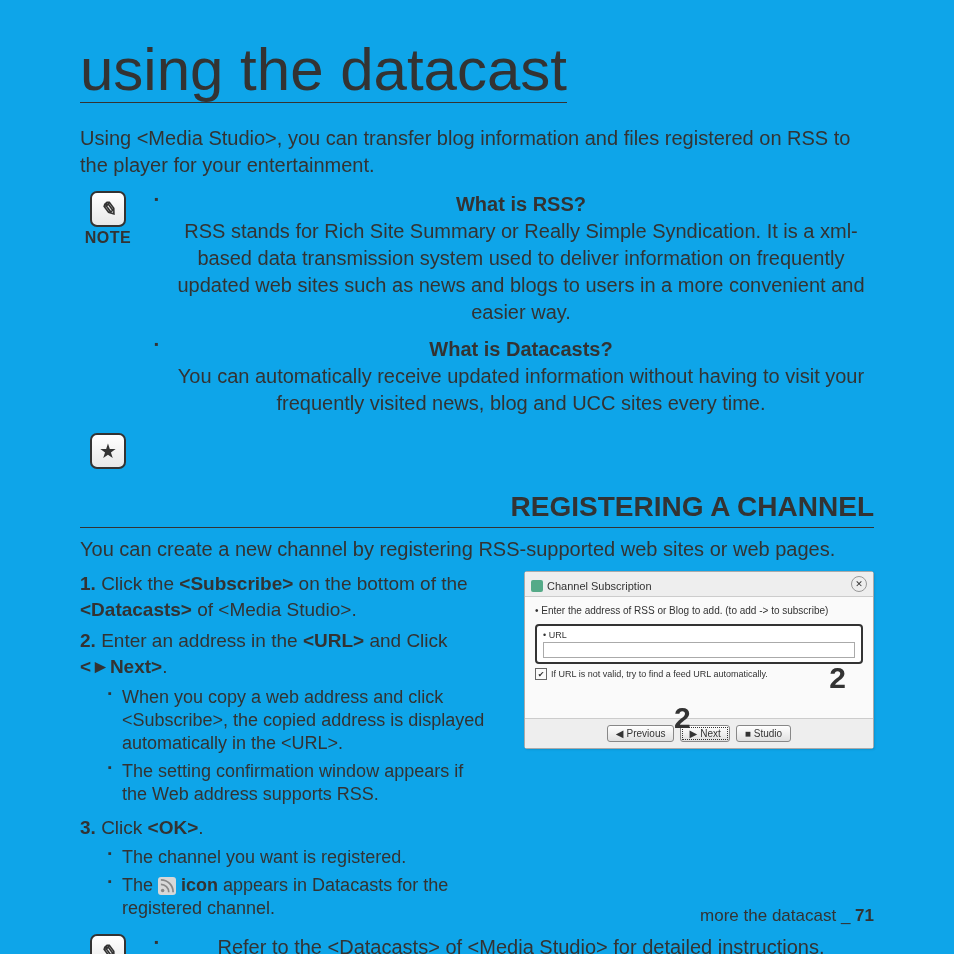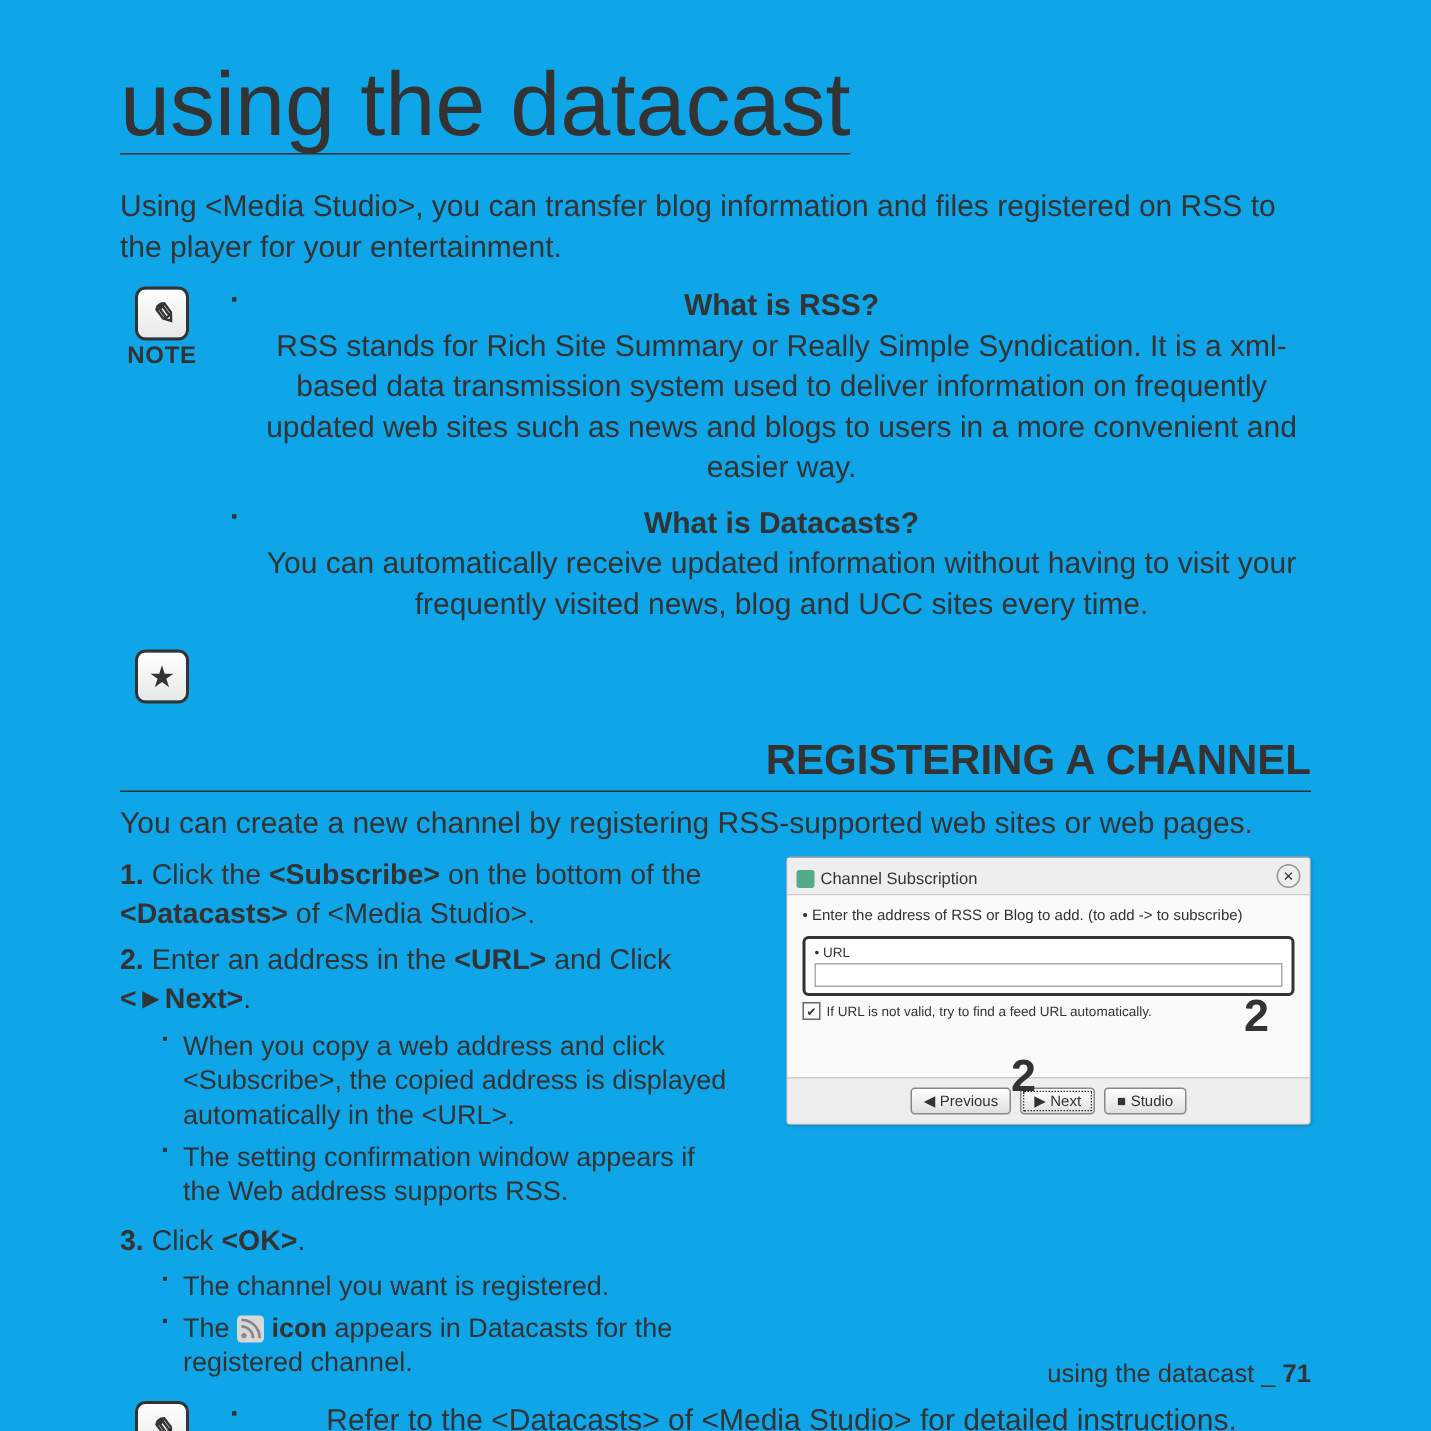--- a/index.html
+++ b/index.html
@@ -387,15 +387,15 @@
       <div class="icon-note-label">NOTE</div>
     </div>
     <div class="note-body">
       <ul>
         <li>Refer to the &lt;Datacasts&gt; of &lt;Media Studio&gt; for detailed instructions.</li>
       </ul>
     </div>
   </div>
 
   <div class="footer">
-    <span>using the datacast _ </span><strong>71</strong>
+    <span>more the datacast _ </span><strong>71</strong>
   </div>
 </div>
 
 </body></html>

